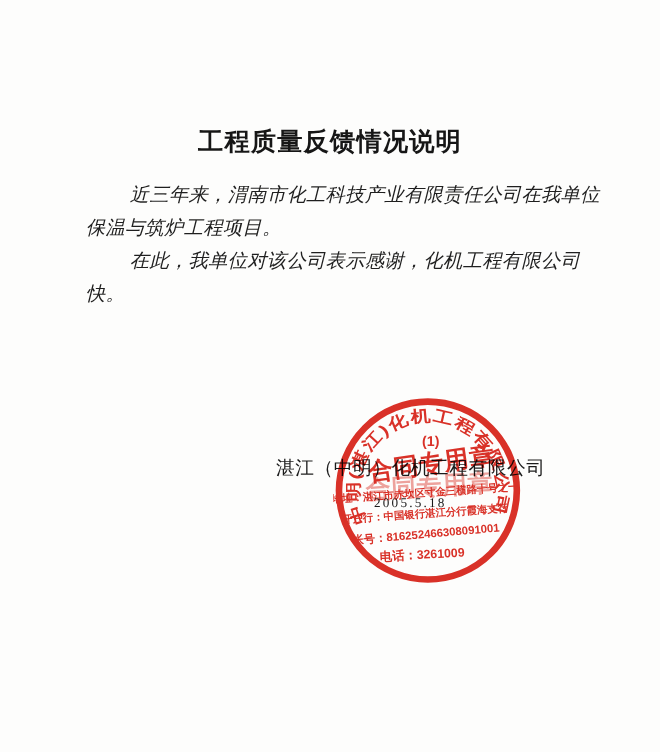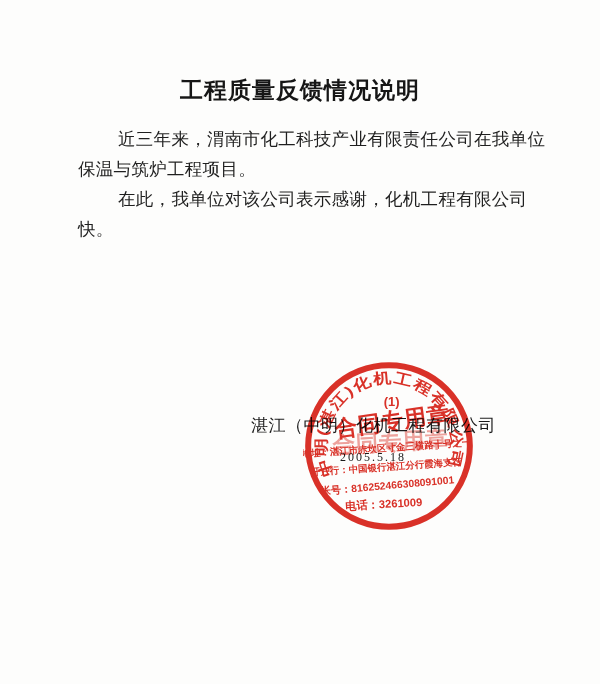--- a/index.html
+++ b/index.html
@@ -12,31 +12,32 @@
     width: 600px;
     height: 684px;
     margin: 0 auto;
     background: #fdfdfc;
     overflow: hidden;
     font-family: "Liberation Serif", serif;
     color: #1f1f1f;
   }
   .title {
     margin: 0;
-    padding-top: 76px;
+    padding-top: 114px;
     text-align: center;
     font-size: 23px;
     line-height: 28px;
     font-weight: bold;
     font-family: "Liberation Sans", sans-serif;
     letter-spacing: 1px;
     color: #161616;
   }
   .body-text {
     margin: 20px 70px 12px 78px;
+    font-style: italic;
   }
   .line {
     font-size: 17.5px;
     line-height: 30px;
     height: 30px;
     white-space: nowrap;
     letter-spacing: 0.3px;
   }
   .line.indent {
     padding-left: 40px;

